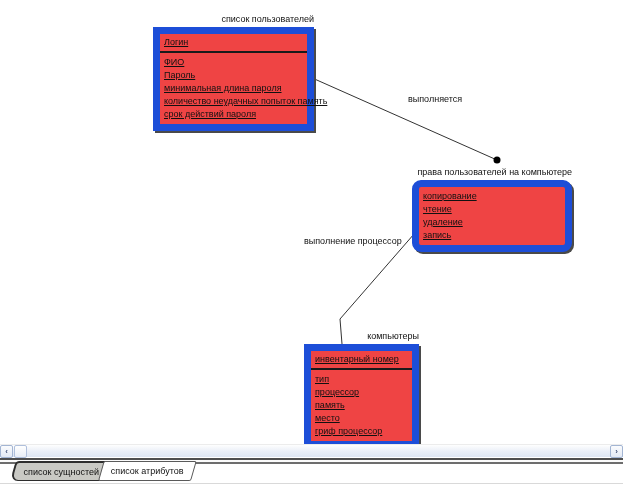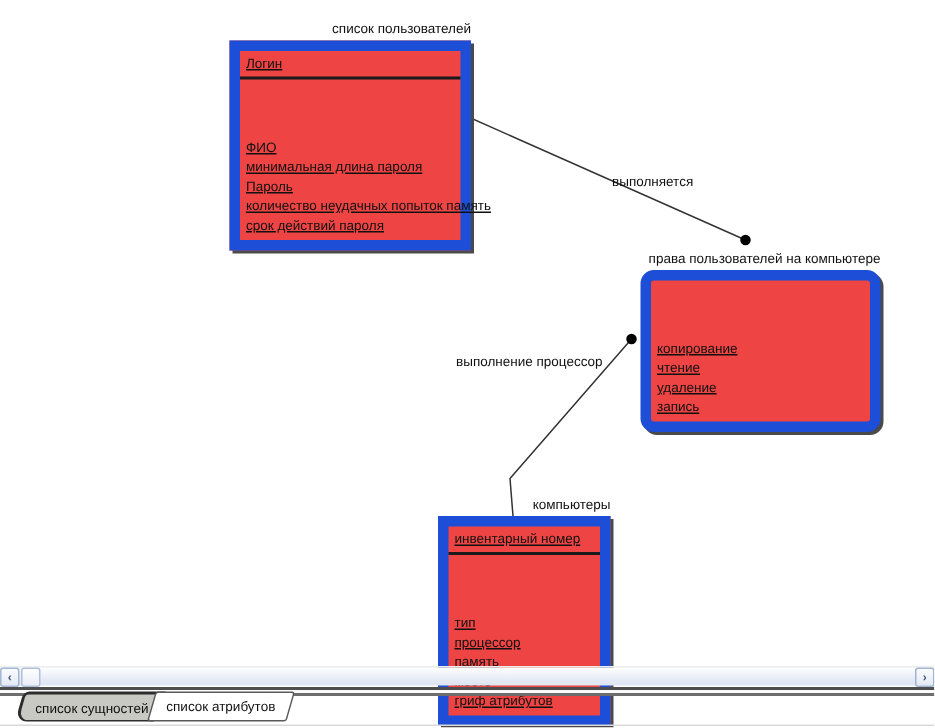--- a/index.html
+++ b/index.html
@@ -16,21 +16,21 @@
     line-height:13px;
     text-align:right;
   }
   .entity-box{
     background:#ef4444;border:7px solid #1d4ed8;
     box-shadow:2px 2px 0 0 #4a4a4a;
     text-decoration:underline;
   }
   .entity-box.rounded{border-radius:9px;}
   .entity-keys{border-bottom:2px solid #1a1a1a;padding:2px 0 2px 0;}
-  .entity-attrs{padding:3px 0 3px 0;margin-top:36px;}
+  .entity-attrs{padding:3px 0 3px 0;}
   .attr-row{line-height:13px;padding:0 4px;white-space:nowrap;}
   
   #rel-svg{position:absolute;left:0;top:0;pointer-events:none;}
   .rel-label{position:absolute;white-space:nowrap;font-size:9px;color:#111;}
   
   .hscrollbar{
     position:absolute;left:0;top:444px;width:623px;height:13px;
     background:linear-gradient(#fefefe,#e9eef7 55%,#dde5f2);
     border-top:1px solid #ececec;box-sizing:border-box;
   }
@@ -77,63 +77,63 @@
 
 <div id="screen">
 
   <svg id="rel-svg" width="623" height="485">
     <path d="M301,73 L497,160" stroke="#333" stroke-width="1" fill="none"></path>
     <circle cx="497" cy="160" r="3.5" fill="#000"></circle>
     <path d="M421,226 L340,319 L342,344" stroke="#333" stroke-width="1" fill="none"></path>
     <circle cx="421" cy="226" r="3.5" fill="#000"></circle>
   </svg>
 
-  <span class="rel-label" style="left:408px;top:116px;">выполняется</span>
+  <span class="rel-label" style="left:408px;top:94px;">выполняется</span>
   <span class="rel-label" style="left:304px;top:236px;">выполнение процессор</span>
 
   <div class="entity" style="left:153px;top:13px;">
     <div class="entity-title">список пользователей</div>
     <div class="entity-box" style="width:147px;">
       <div class="entity-keys">
         <div class="attr-row">Логин</div>
       </div>
       <div class="entity-attrs">
         <div class="attr-row">ФИО</div>
+        <div class="attr-row">Пароль</div>
         <div class="attr-row">минимальная длина пароля</div>
-        <div class="attr-row">Пароль</div>
         <div class="attr-row">количество неудачных попыток память</div>
         <div class="attr-row">срок действий пароля</div>
       </div>
     </div>
   </div>
 
-  <div class="entity" style="left:427px;top:166px;">
+  <div class="entity" style="left:412px;top:166px;">
     <div class="entity-title">права пользователей на компьютере</div>
     <div class="entity-box rounded" style="width:146px;">
       <div class="entity-attrs">
         <div class="attr-row">копирование</div>
         <div class="attr-row">чтение</div>
         <div class="attr-row">удаление</div>
         <div class="attr-row">запись</div>
       </div>
     </div>
   </div>
 
-  <div class="entity" style="left:292px;top:330px;">
+  <div class="entity" style="left:304px;top:330px;">
     <div class="entity-title">компьютеры</div>
     <div class="entity-box" style="width:101px;">
       <div class="entity-keys">
         <div class="attr-row">инвентарный номер</div>
       </div>
       <div class="entity-attrs">
         <div class="attr-row">тип</div>
         <div class="attr-row">процессор</div>
         <div class="attr-row">память</div>
         <div class="attr-row">место</div>
-        <div class="attr-row">гриф атрибутов</div>
+        <div class="attr-row">гриф процессор</div>
       </div>
     </div>
   </div>
 
   <div class="hscrollbar">
     <div class="sb-btn left">
       <span>‹</span>
     </div>
     <div class="sb-thumb"></div>
     <div class="sb-btn right">

